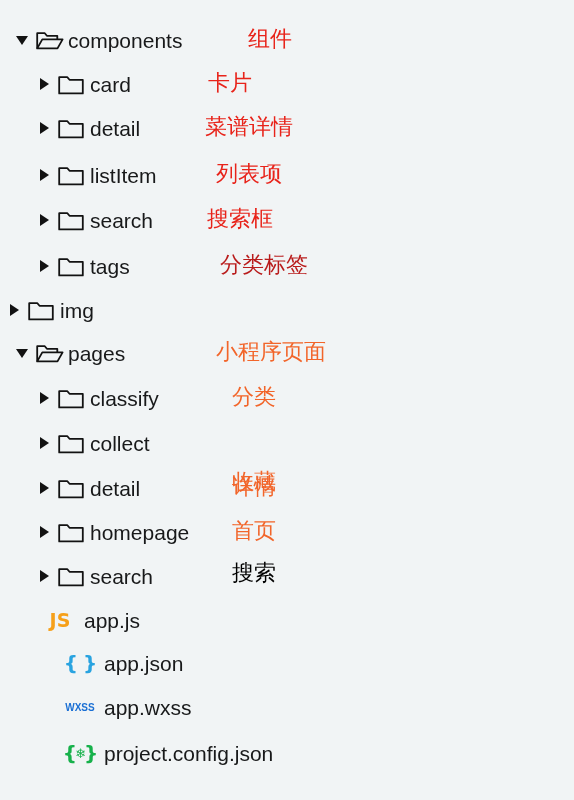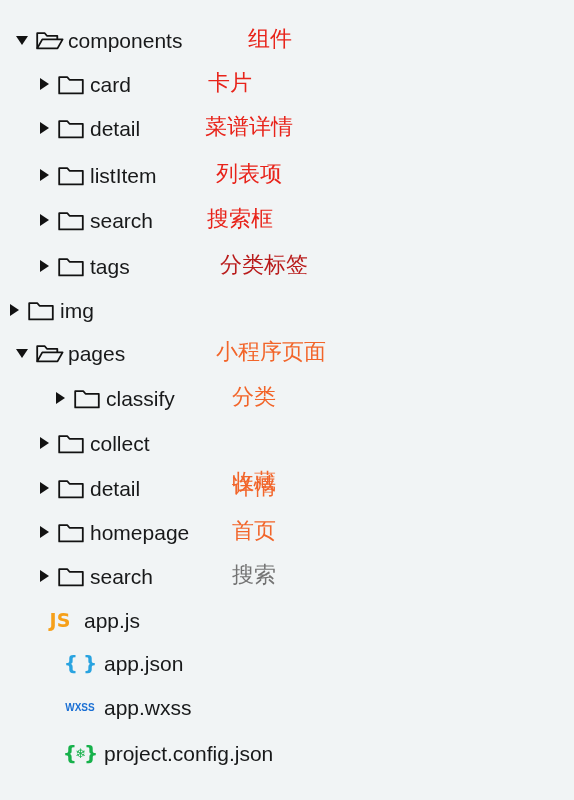--- a/index.html
+++ b/index.html
@@ -207,21 +207,21 @@
       <span class="twisty expanded"></span>
       <span class="folder-icon">
         <svg width="28" height="21" viewBox="0 0 28 21">
           <path d="M1.2 18.4 v-15.2 h7.6 l2.1 2.6 h10.4 v3.4" fill="none" stroke="#121212" stroke-width="1.8" stroke-linejoin="round"></path>
           <path d="M1.2 18.4 l5.1 -9.0 h20.3 l-5.1 9.0 z" fill="none" stroke="#121212" stroke-width="1.8" stroke-linejoin="round"></path>
         </svg>
       </span>
       <span class="label">pages</span>
     </div>
     <span class="note" style="left: 216px; top: 341px; color: rgb(242, 101, 42);">小程序页面</span>
-    <div class="row folder" style="top: 380px; padding-left: 52px;">
+    <div class="row folder" style="top: 380px; padding-left: 36px;">
       <span class="twisty collapsed"></span>
       <span class="folder-icon">
         <svg width="26" height="21" viewBox="0 0 26 21">
           <path d="M1.2 3.2 h8.2 l2.1 2.6 h13.3 v13.6 h-23.6 z" fill="none" stroke="#121212" stroke-width="1.8" stroke-linejoin="round"></path>
         </svg>
       </span>
       <span class="label">classify</span>
     </div>
     <span class="note" style="left: 232px; top: 386px; color: rgb(242, 101, 42);">分类</span>
     <div class="row folder" style="top: 425px; padding-left: 36px;">
@@ -256,21 +256,21 @@
     <span class="note" style="left: 232px; top: 520px; color: rgb(242, 101, 42);">首页</span>
     <div class="row folder" style="top: 558px; padding-left: 36px;">
       <span class="twisty collapsed"></span>
       <span class="folder-icon">
         <svg width="26" height="21" viewBox="0 0 26 21">
           <path d="M1.2 3.2 h8.2 l2.1 2.6 h13.3 v13.6 h-23.6 z" fill="none" stroke="#121212" stroke-width="1.8" stroke-linejoin="round"></path>
         </svg>
       </span>
       <span class="label">search</span>
     </div>
-    <span class="note" style="left: 232px; top: 564px; color: #737373;">搜索</span>
+    <span class="note" style="left: 232px; top: 564px; color: #000000; font-family: Liberation Mono, monospace;">搜索</span>
     <div class="row file" style="top: 602px; padding-left: 16px;">
       <span class="twisty none"></span>
       <span class="file-icon js">JS</span>
       <span class="label">app.js</span>
     </div>
     <div class="row file" style="top: 645px; padding-left: 36px;">
       <span class="twisty none"></span>
       <span class="file-icon json">{ }</span>
       <span class="label">app.json</span>
     </div>

